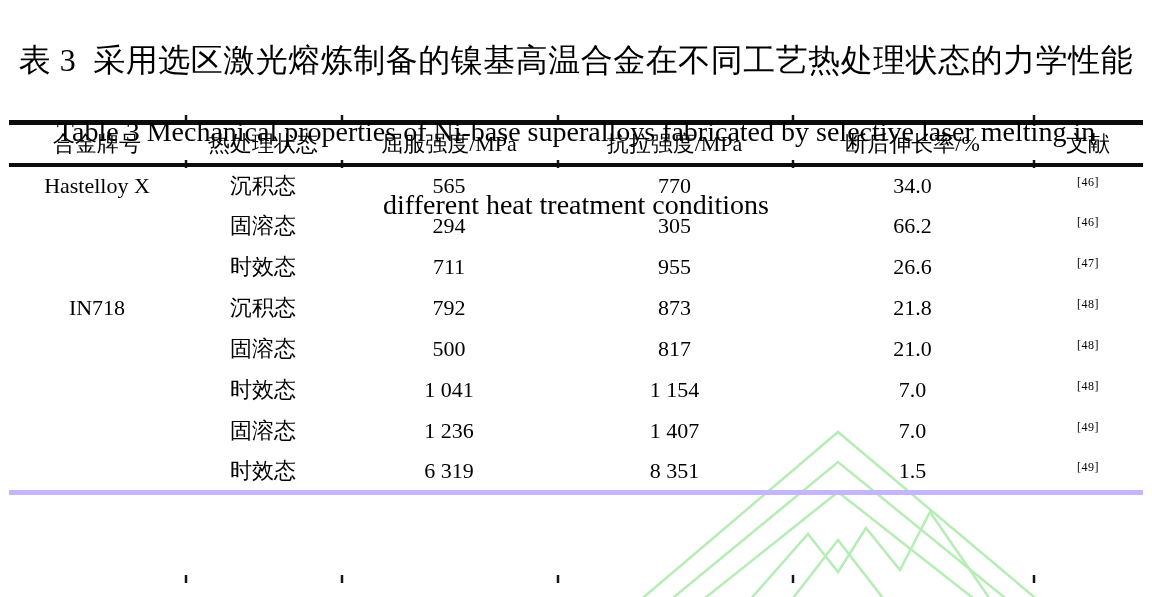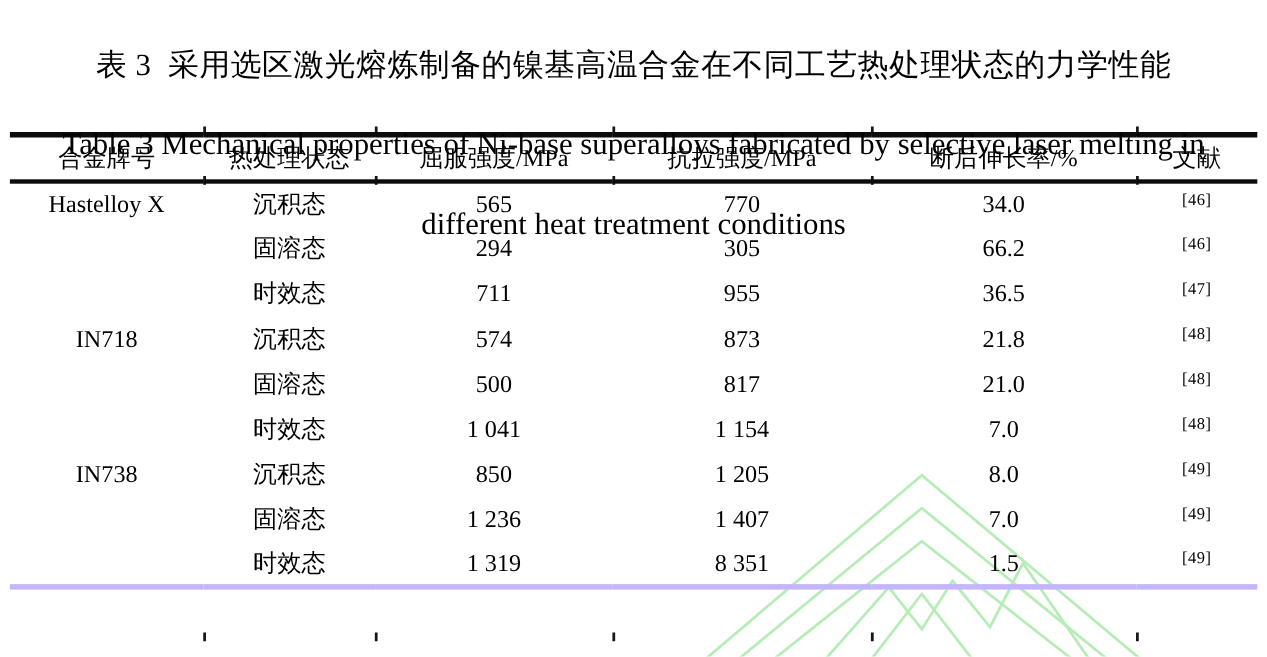--- a/index.html
+++ b/index.html
@@ -33,21 +33,21 @@
     position: absolute;
     left: 0;
     top: 0;
     width: 1152px;
     text-align: center;
     z-index: 2;
     white-space: pre;
   }
   .title-zh {
     margin-top: 7px;
-    font-size: 28px;
+    font-size: 32px;
     line-height: 34px;
     font-weight: 500;
     letter-spacing: 0.5px;
   }
   .title-en {
     font-size: 28px;
     line-height: 37px;
   }
   .title-en.first { }
   
@@ -76,21 +76,21 @@
     vertical-align: middle;
     font-size: 22px;
     font-weight: normal;
     padding: 0;
     white-space: pre;
     overflow: hidden;
   }
   td .ref {
     position: relative;
     top: -7px;
-    font-size: 15px;
+    font-size: 12px;
     letter-spacing: 0.5px;
   }
 </style>
 </head>
 <body>
 
 <div class="page">
 
   <svg class="watermark-svg" viewBox="0 0 1152 597" xmlns="http://www.w3.org/2000/svg">
     <g fill="none" stroke-width="2.5" stroke-linejoin="miter" stroke="#b6ecb6">
@@ -161,27 +161,27 @@
           <td>294</td>
           <td>305</td>
           <td>66.2</td>
           <td><span class="ref">[46]</span></td>
         </tr>
         <tr>
           <td></td>
           <td>时效态</td>
           <td>711</td>
           <td>955</td>
-          <td>36.5</td>
+          <td>26.6</td>
           <td><span class="ref">[47]</span></td>
         </tr>
         <tr>
           <td>IN718</td>
           <td>沉积态</td>
-          <td>574</td>
+          <td>792</td>
           <td>873</td>
           <td>21.8</td>
           <td><span class="ref">[48]</span></td>
         </tr>
         <tr>
           <td></td>
           <td>固溶态</td>
           <td>500</td>
           <td>817</td>
           <td>21.0</td>
@@ -189,39 +189,31 @@
         </tr>
         <tr>
           <td></td>
           <td>时效态</td>
           <td>1 041</td>
           <td>1 154</td>
           <td>7.0</td>
           <td><span class="ref">[48]</span></td>
         </tr>
         <tr>
-          <td>IN738</td>
-          <td>沉积态</td>
-          <td>850</td>
-          <td>1 205</td>
-          <td>8.0</td>
-          <td><span class="ref">[49]</span></td>
-        </tr>
-        <tr>
           <td></td>
           <td>固溶态</td>
           <td>1 236</td>
           <td>1 407</td>
           <td>7.0</td>
           <td><span class="ref">[49]</span></td>
         </tr>
         <tr>
           <td></td>
           <td>时效态</td>
-          <td>1 319</td>
+          <td>6 319</td>
           <td>8 351</td>
           <td>1.5</td>
           <td><span class="ref">[49]</span></td>
         </tr>
       </tbody>
     </table>
   </div>
 
 </div>
 

